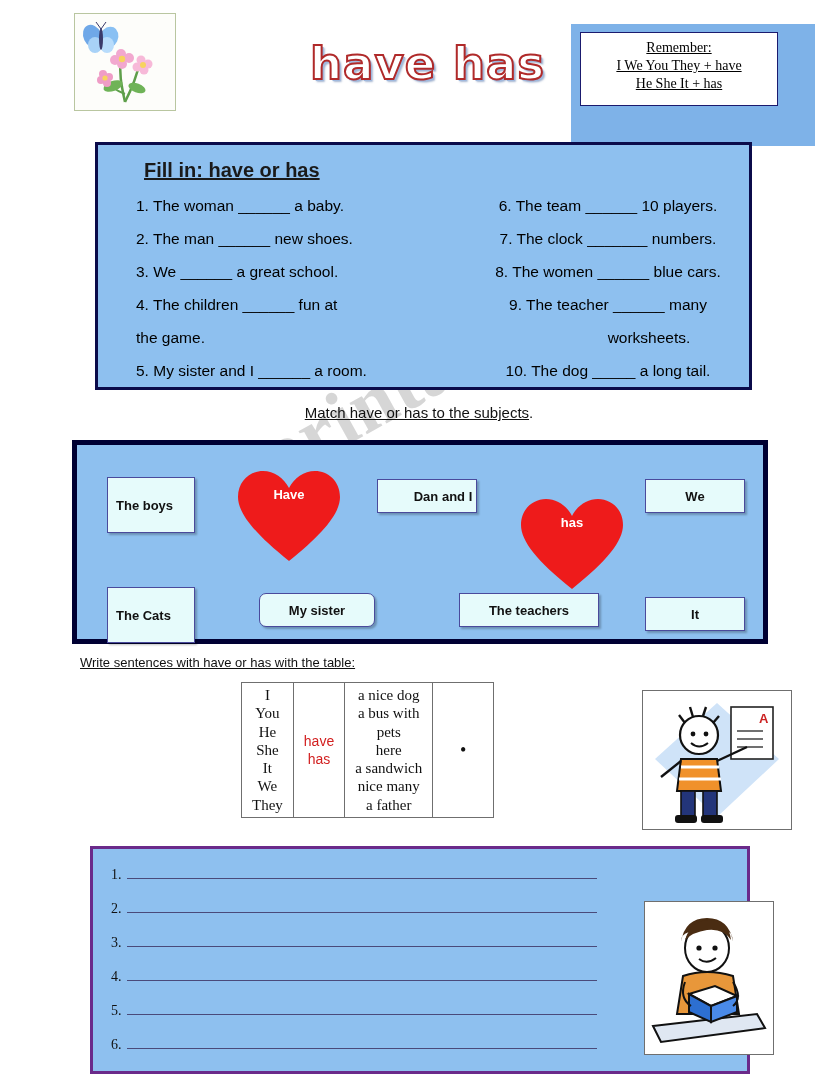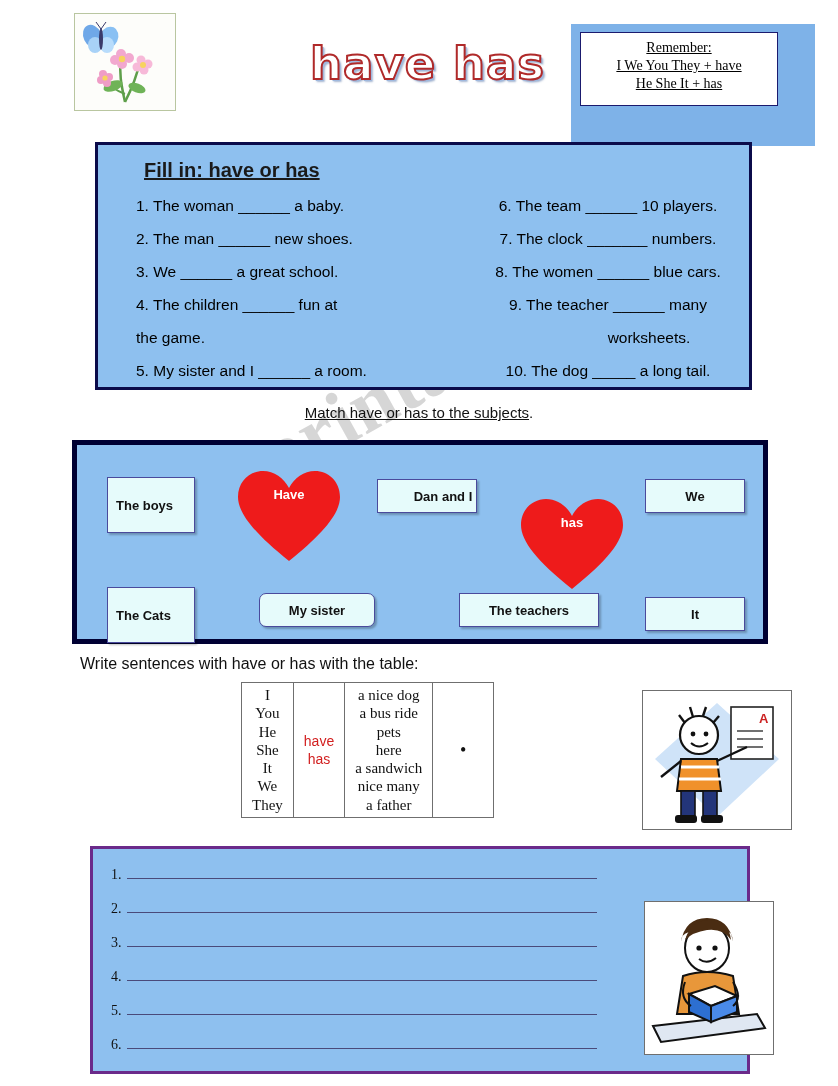--- a/index.html
+++ b/index.html
@@ -179,22 +179,23 @@
     font-weight: bold;
     font-size: 13px;
     color: #ffffff;
   }
 
   
   .ex3-caption {
     position: absolute;
     left: 80px; top: 655px;
     font-family: "Liberation Sans", sans-serif;
-    font-size: 16px;
+    font-size: 13px;
     color: #111;
+    text-decoration: underline;
   }
   .tbl {
     position: absolute;
     left: 241px; top: 682px;
     border-collapse: collapse;
     font-family: "Liberation Serif", serif;
     font-size: 15px;
     color: #111;
   }
   .tbl td {
@@ -379,21 +380,21 @@
         <span>It</span><br>
         <span>We</span><br>
         <span>They</span>
       </td>
       <td class="c-have">
         <span>have</span><br>
         <span>has</span>
       </td>
       <td>
         <span>a nice dog</span><br>
-        <span>a bus ride</span><br>
+        <span>a bus with</span><br>
         <span>pets</span><br>
         <span>here</span><br>
         <span>a sandwich</span><br>
         <span>nice many</span><br>
         <span>a father</span>
       </td>
       <td class="c-dot">•</td>
     </tr>
   </tbody>
     </table>

